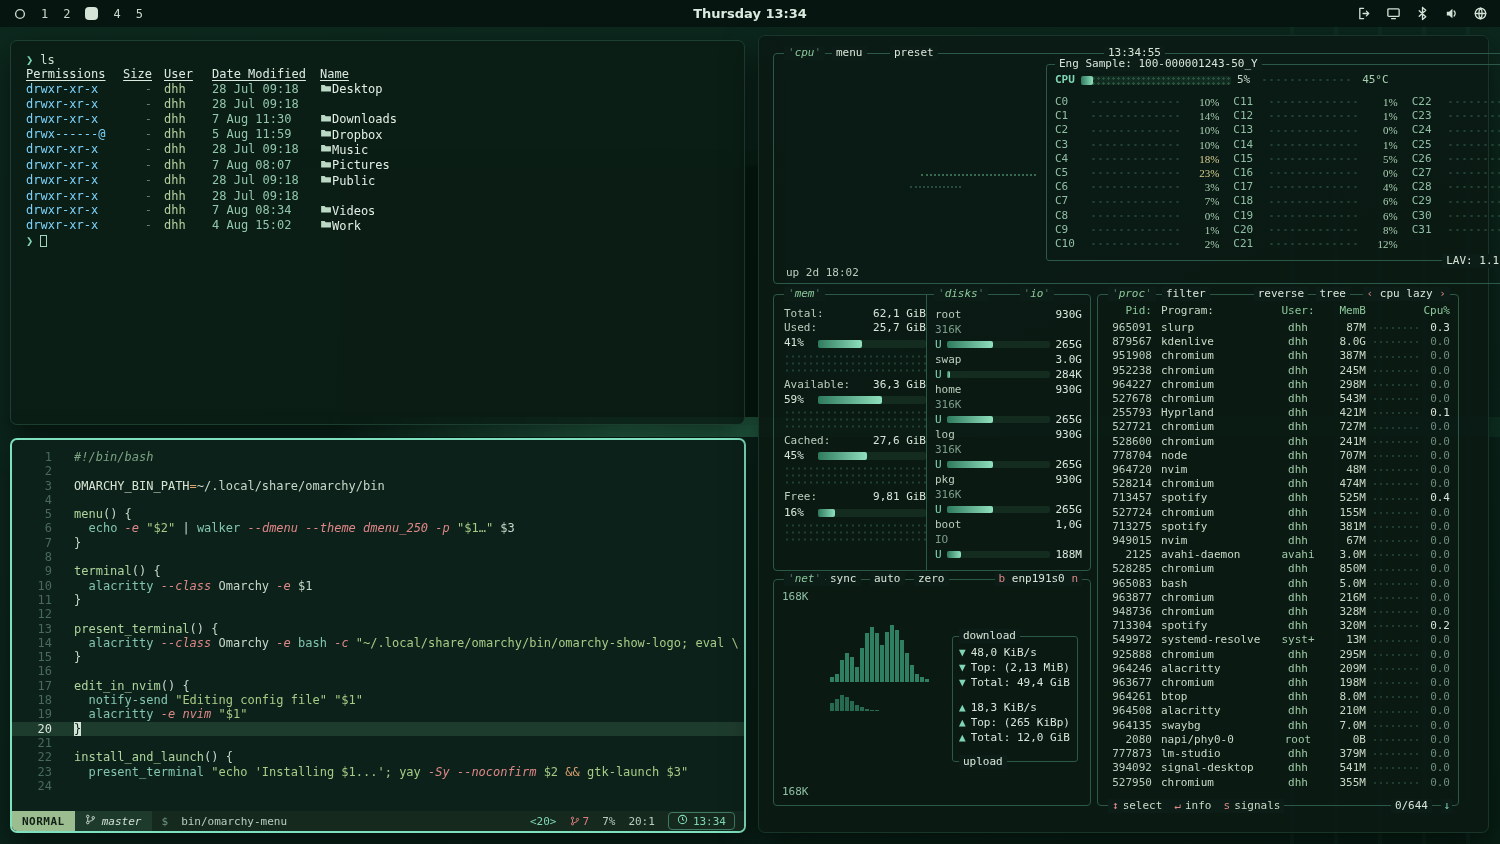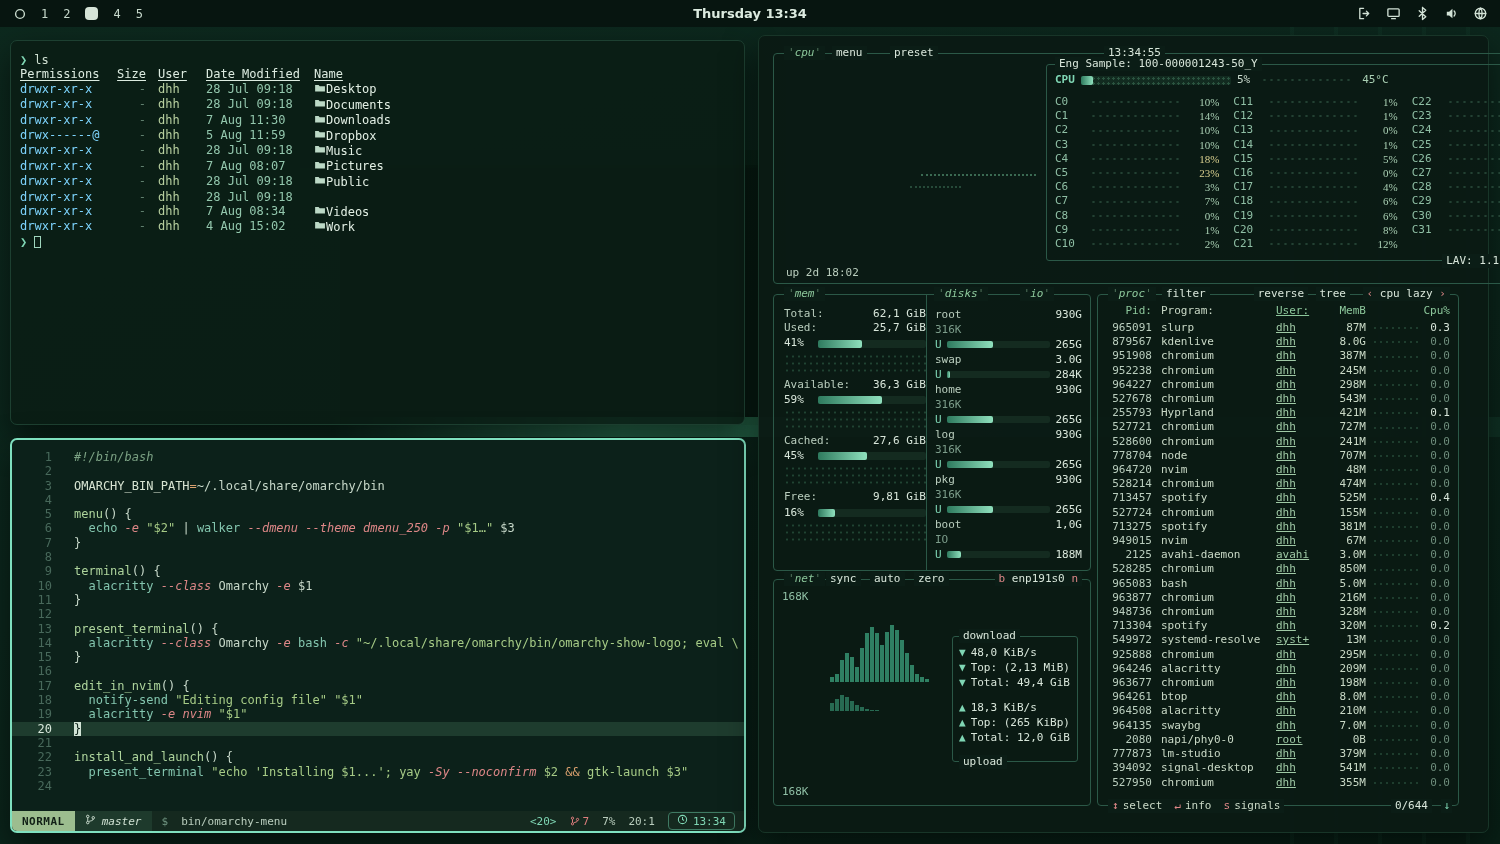--- a/index.html
+++ b/index.html
@@ -27,21 +27,21 @@
   .ws-circle svg { display:block; }
   .ws-active { width:13px; height:13px; border-radius:4px; background:#d5e3d7; }
   .topclock { margin:0 auto; font:600 13px "DejaVu Sans",sans-serif; color:#dcebe0; }
   .tray { position:absolute; right:12px; display:flex; gap:14px; align-items:center; height:100%; }
   .tray span { display:flex; }
   
   .window { position:absolute; z-index:2; border-radius:7px; box-shadow:0 14px 34px rgba(0,0,0,.55); }
   
   .term { left:10px; top:40px; width:735px; height:385px;
     background:rgba(10,28,21,.88); border:1px solid #1d4031;
-    padding:12px 14px 0 9px; font-size:12px; line-height:14.4px; }
+    padding:12px 14px 0 15px; font-size:12px; line-height:14.4px; }
   .t-line { white-space:pre; }
   .prompt { color:#7fd6b4; font-weight:bold; margin-right:7px; }
   .cursor-hollow { display:inline-block; width:7px; height:12px; border:1px solid #9fd6bd; vertical-align:-2px; }
   .ls-grid { display:grid; grid-template-columns:82px 32px 36px 96px 1fr; column-gap:12px; }
   .ls-head span { text-decoration:underline; text-underline-offset:2px; color:#dcebe0; }
   .col-r { text-align:right; }
   .c-perm { color:#7dd3fc; } .c-size { color:#5f7f6e; } .c-user { color:#b7cf9f; }
   .c-date { color:#93c7ad; } .c-name { color:#e2efe4; display:flex; align-items:center; }
   .c-name svg { flex:none; }
   
@@ -138,21 +138,21 @@
   .nirow { display:flex; gap:5px; line-height:15px; white-space:pre; color:#d8e6da; }
   .niarrow { color:#7fd6b4; }
   
   #procBox { left:338px; top:258px; width:362px; height:512px; }
   .sortlab::before { content:"‹ "; color:#de8787; }
   .sortlab::after { content:" ›"; color:#de8787; }
   .proc-head,.prow { display:flex; align-items:center; padding:0 8px 0 6px; }
   .proc-head { margin-top:9px; color:#8cc79b; }
   .p-pid { width:48px; text-align:right; flex:none; color:#b9cdbd; }
   .p-name { flex:1; padding-left:9px; overflow:hidden; white-space:nowrap; color:#c9d9c6; }
-  .p-user { width:44px; text-align:left; flex:none; color:#9fc9a5;text-decoration:underline; }
+  .p-user { width:44px; text-align:center; flex:none; color:#9fc9a5; }
   .p-mem { width:46px; text-align:right; flex:none; color:#c9d9c6; }
   .p-graph { width:46px; flex:none; height:8px; margin-left:6px;
     background-image:radial-gradient(circle,#2b5440 1px,transparent 1.2px);
     background-size:6px 8px; background-position:0 70%; background-repeat:repeat-x; opacity:.6; }
   .p-cpu { width:32px; text-align:right; flex:none; color:#6e8d7c; }
   .p-cpu.active { color:#d8e6da; }
   .proc-head .p-pid,.proc-head .p-user,.proc-head .p-mem,.proc-head .p-cpu { color:#8cc79b; }
   .proc-head .p-graph { background:none; }
   .proc-rows { overflow:hidden; position:absolute; top:26px; bottom:10px; left:0; right:0; }
   .proc-footer { position:absolute; bottom:-8px; left:10px; display:flex; gap:12px; background:#0b1d16; padding:0 4px; }
@@ -237,26 +237,20 @@
               <path d="M1.5 4h4.6l1.5 1.8h7v6.7h-13.1z" fill="#bcd9c6"></path>
             </svg></span>
           <span>Desktop</span>
         </span>
       </div>
       <div class="ls-grid">
         <span class="c-perm">drwxr-xr-x</span>
         <span class="c-size col-r">-</span>
         <span class="c-user">dhh</span>
         <span class="c-date">28 Jul 09:18</span>
-        <span class="c-name">
-          <span><svg width="12" height="12" viewBox="0 0 16 16">
-              <path d="M1.5 4h4.6l1.5 1.8h7v6.7h-13.1z" fill="#bcd9c6"></path>
-            </svg></span>
-          <span>Documents</span>
-        </span>
       </div>
       <div class="ls-grid">
         <span class="c-perm">drwxr-xr-x</span>
         <span class="c-size col-r">-</span>
         <span class="c-user">dhh</span>
         <span class="c-date">7 Aug 11:30</span>
         <span class="c-name">
           <span><svg width="12" height="12" viewBox="0 0 16 16">
               <path d="M1.5 4h4.6l1.5 1.8h7v6.7h-13.1z" fill="#bcd9c6"></path>
             </svg></span>

